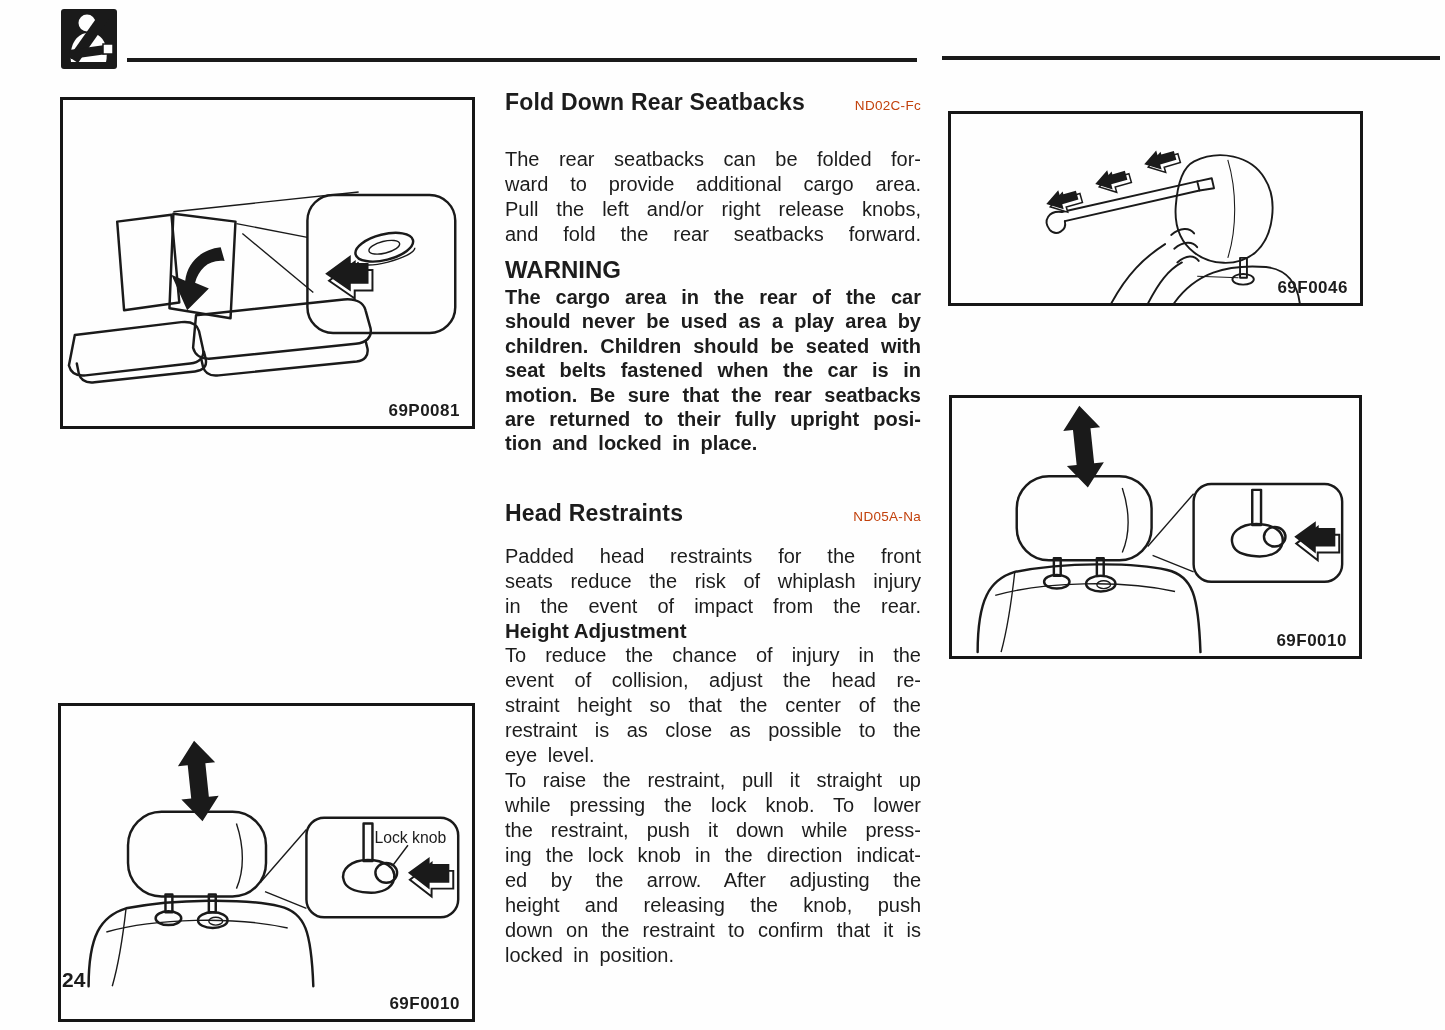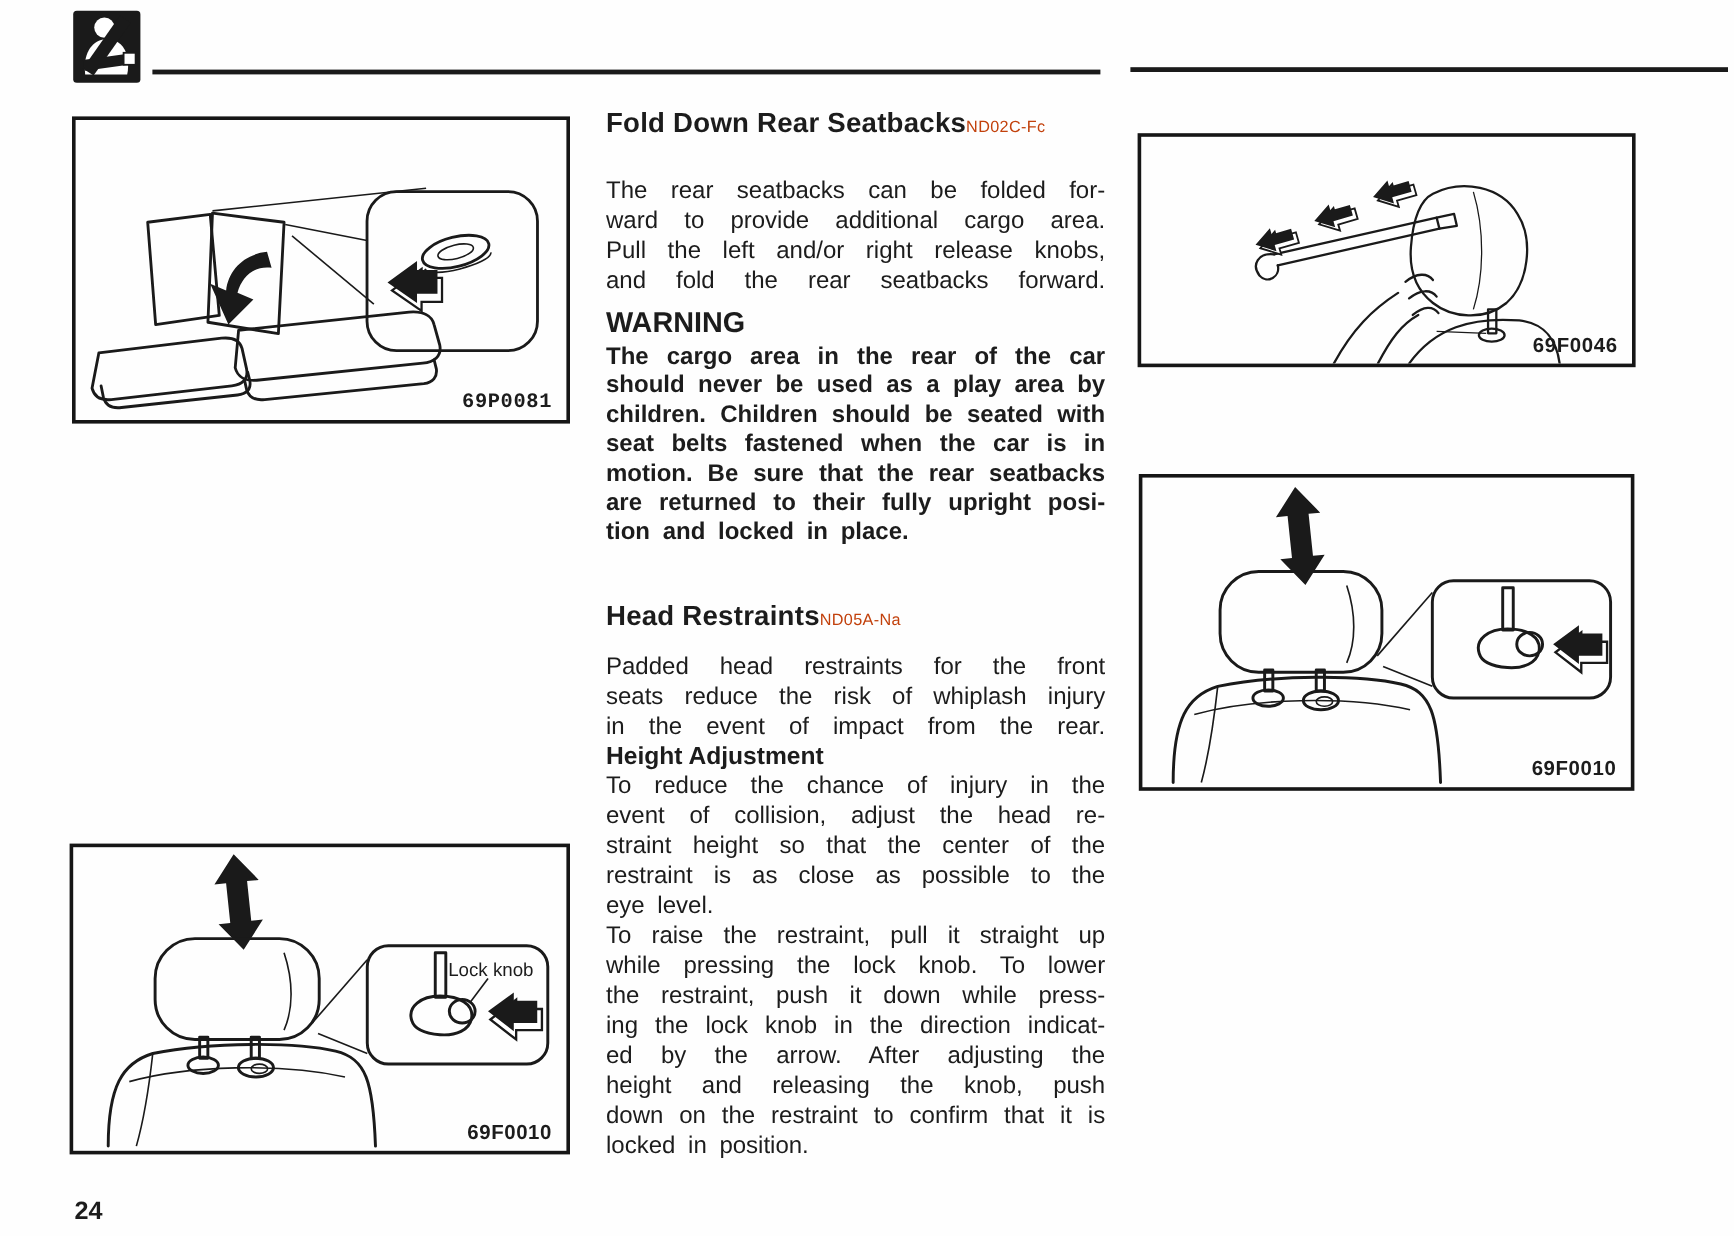--- a/index.html
+++ b/index.html
@@ -10,45 +10,45 @@
     font-family:"Liberation Sans", sans-serif; color:#1c1c1c;
   }
   
   .belt-icon { position:absolute; left:60px; top:8px; width:58px; height:62px; }
   .hrule { position:absolute; height:4px; background:#1a1a1a; }
   .hrule.left  { left:127px; top:58px; width:790px; }
   .hrule.right { left:942px; top:56px; width:498px; }
   
   .figbox { position:absolute; border:3px solid #161616; background:#fefefe; }
   .figbox svg { display:block; width:100%; height:100%; }
-  .fig-fold    { left:60px;  top:97px;  width:415px; height:256px;font-family:Liberation Mono, monospace; }
+  .fig-fold    { left:60px;  top:97px;  width:415px; height:332px; }
   .fig-remove  { left:948px; top:111px; width:415px; height:195px; }
   .fig-hr-right{ left:949px; top:395px; width:413px; height:264px; }
-  .fig-hr-left { left:58px;  top:703px; width:417px; height:259px; }
+  .fig-hr-left { left:58px;  top:703px; width:417px; height:319px; }
   .figcode {
     position:absolute; right:12px; bottom:5px;
     font-size:17px; font-weight:bold; letter-spacing:.5px; color:#1c1c1c;
   }
   
   .col { position:absolute; left:505px; width:416px; }
   .col-top { top:88px; }
   .col-bottom { top:499px; }
-  .hrow { display:flex; align-items:baseline; justify-content:flex-start; line-height:28px; }
+  .hrow { display:flex; align-items:baseline; justify-content:space-between; line-height:28px; }
   .hrow h1 { font-size:23px; font-weight:bold; letter-spacing:.2px; }
   .seccode { font-size:13.5px; color:#c2410c; letter-spacing:.3px; }
   .para { font-size:20px; line-height:25px; }
   .para.bold { font-weight:bold; line-height:24.4px; }
   .jline { text-align:justify; text-align-last:justify; white-space:normal; }
   .jline.lastleft { text-align-last:left; word-spacing:5px; }
   h2.warn { font-size:24px; font-weight:bold; margin-top:10px; line-height:26px; }
   .para.warnbody { margin-top:2px; }
   .para.intro { margin-top:27px; }
   .para.hr-intro { margin-top:13px; }
   h3.subhead { font-size:20.5px; font-weight:bold; line-height:24px; }
-  .pagenum { position:absolute; left:62px; top:998px; font-size:21px; font-weight:bold; }
+  .pagenum { position:absolute; left:62px; top:968px; font-size:21px; font-weight:bold; }
   .lineart { stroke:#1a1a1a; stroke-width:2.5; fill:none; stroke-linecap:round; stroke-linejoin:round; }
   .thinline { stroke:#1a1a1a; stroke-width:1.4; fill:none; }
   .solid { fill:#1a1a1a; stroke:none; }
   .callout-label { font-family:"Liberation Sans", sans-serif; font-size:16px; fill:#1c1c1c; }
 </style>
 </head>
 <body>
 
 <div class="sheet">
 

